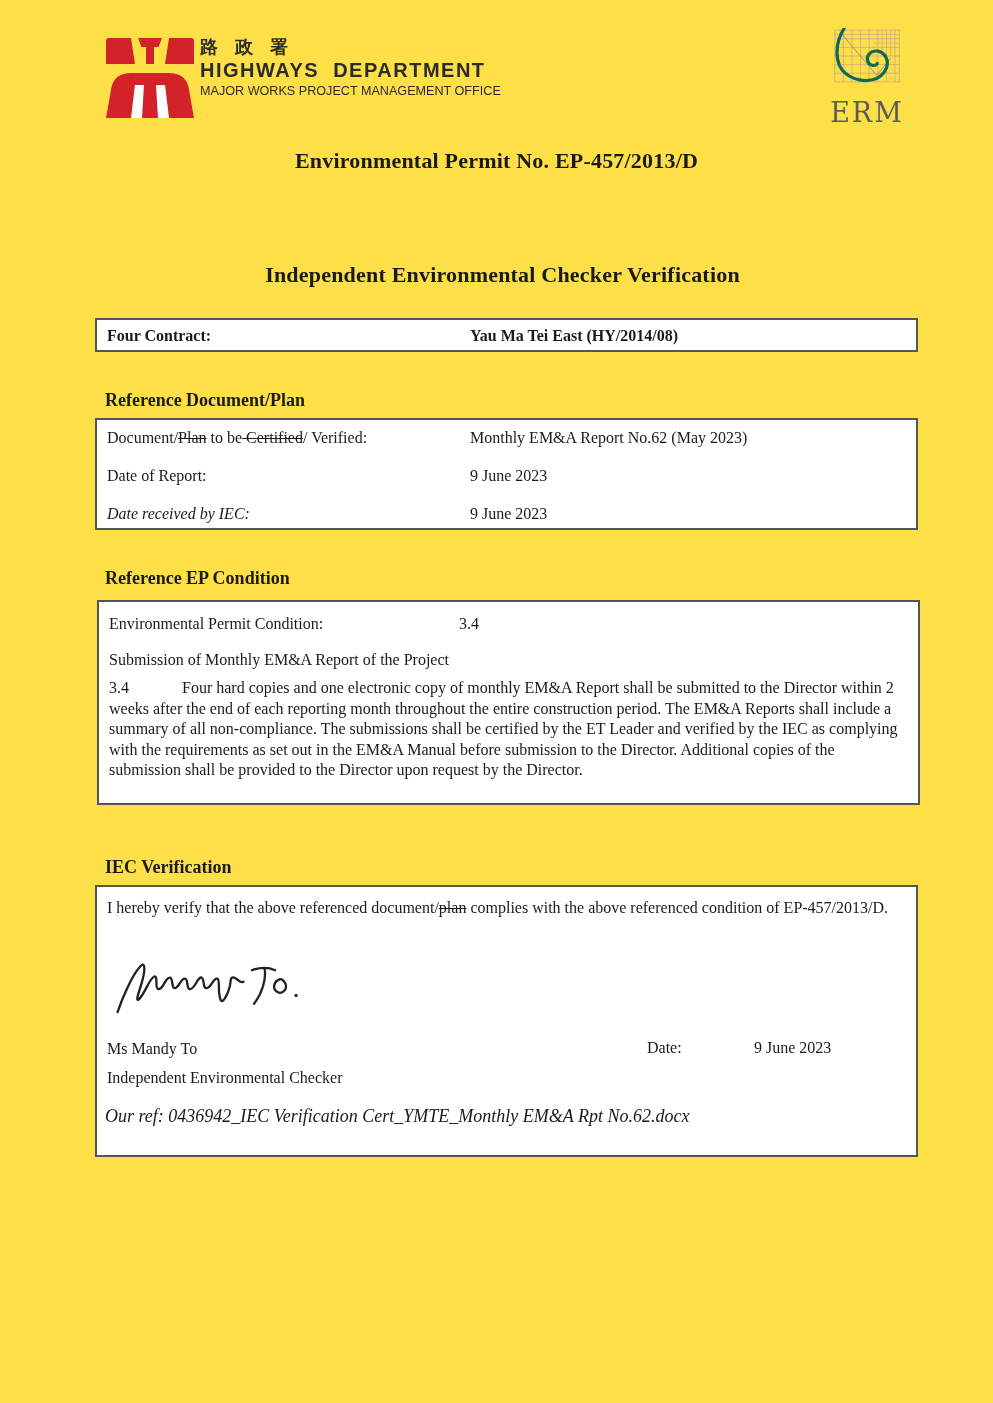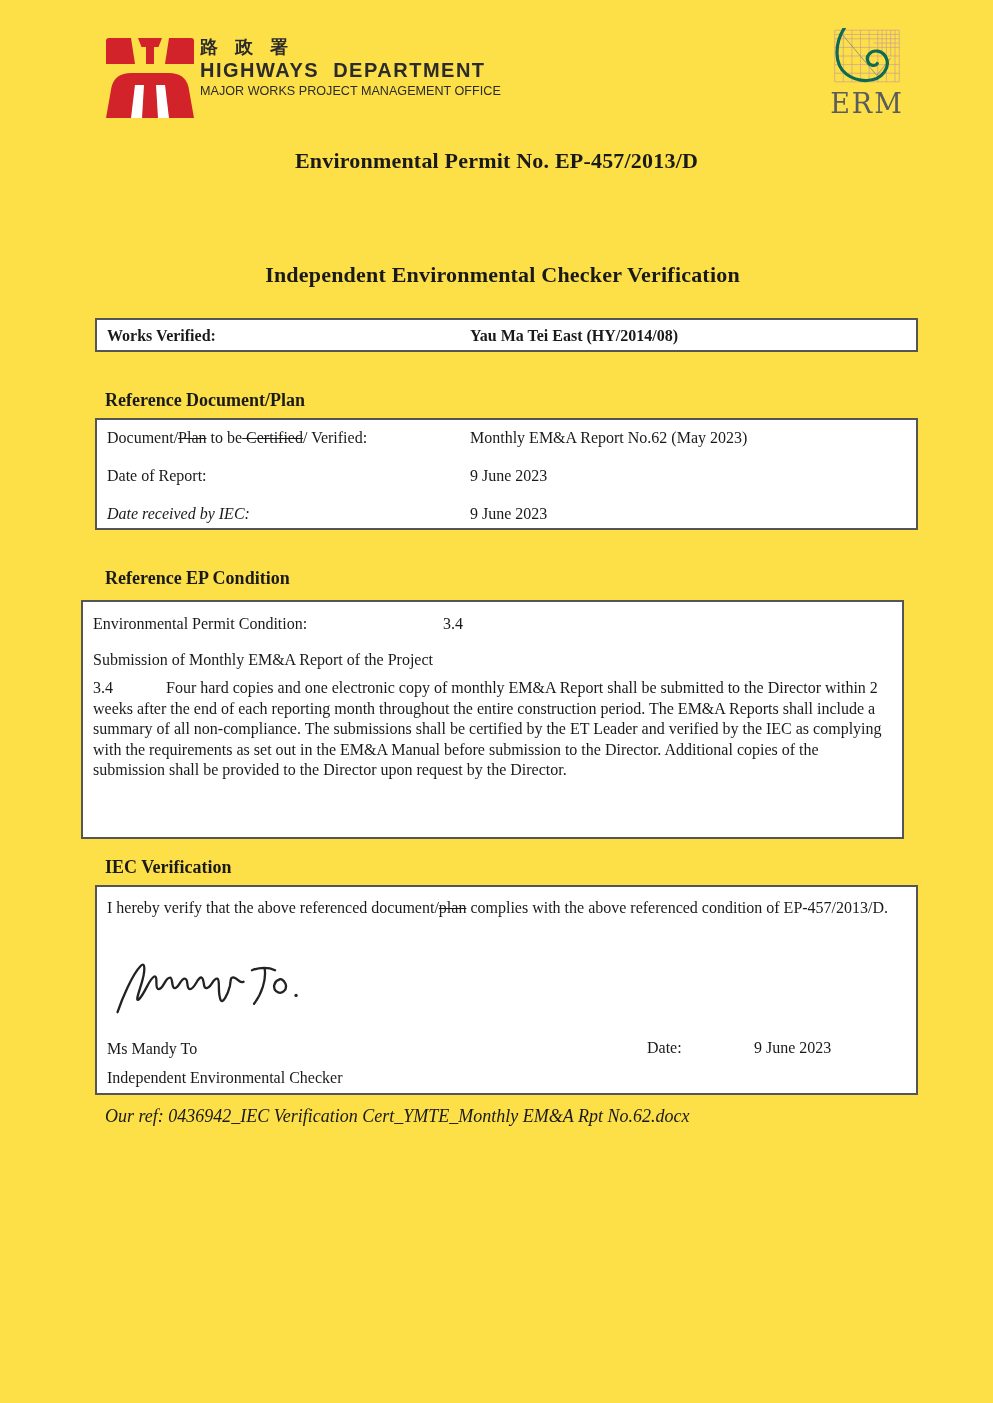--- a/index.html
+++ b/index.html
@@ -11,21 +11,21 @@
   }
   .abs { position:absolute; }
 
   
   .hyd-text { left:200px; top:36px; font-family:"Liberation Sans", sans-serif; color:#2b2b2b; }
   .hyd-zh-name   { font-size:18px; font-weight:700; letter-spacing:6px; line-height:22px; }
   .hyd-en-name   { font-size:20px; font-weight:700; letter-spacing:1.5px; line-height:24px; white-space:pre; }
   .hyd-zh-office { font-size:15px; font-weight:600; letter-spacing:3px; line-height:20px; margin-top:2px; }
   .hyd-en-office { font-size:13px; font-weight:500; letter-spacing:0px; line-height:17px; transform:scaleX(.97); transform-origin:left; }
   .erm-block { left:828px; top:28px; width:78px; text-align:center; }
-  .erm-word { font-family:"DejaVu Serif", serif; font-size:27px; letter-spacing:2px; color:var(--erm-text,#5b5c5e); line-height:30px; margin-top:1px; }
+  .erm-word { font-family:"DejaVu Serif", serif; font-size:27px; letter-spacing:2px; color:var(--erm-text,#5b5c5e); line-height:30px; margin-top:10px; }
 
   .logo-red-fill { fill:var(--logo-red,#d2232a); }
 
   
   .doc-title { left:0; width:993px; text-align:center; font-size:22px; font-weight:700; letter-spacing:.2px; }
 
   
   .box { border:2px solid #555; background:#fff; }
   .cell-label { position:absolute; left:10px; font-size:16px; line-height:20px; }
   .cell-value { position:absolute; left:373px; font-size:16px; line-height:20px; }
@@ -100,55 +100,55 @@
         <path d="M15,0 C6,14 5,34 17,43 C28,51 45,51 52,41 C58,33 54,23 46,21.5 C39.5,20.5 34.5,26 37,31.5 C38.5,35 43.5,36 45.5,33" fill="none" stroke="#0f6a54" stroke-width="3" stroke-linecap="round"></path>
       </svg>
     </div>
     <div class="erm-word">ERM</div>
   </div>
 
   <div class="abs doc-title" style="top:148px;">Environmental Permit No. EP-457/2013/D</div>
   <div class="abs doc-title" style="top:262px;padding-left:12px;">Independent Environmental Checker Verification</div>
 
   <div class="abs box" style="left:95px; top:318px; width:823px; height:34px;">
-    <span class="cell-label bold" style="top:6px;">Works Verified:</span>
+    <span class="cell-label bold" style="top:6px;">Four Contract:</span>
     <span class="cell-value bold" style="top:6px;">Yau Ma Tei East (HY/2014/08)</span>
   </div>
 
   <div class="abs section-heading" style="left:105px; top:391px;">Reference Document/Plan</div>
 
   <div class="abs box" style="left:95px; top:418px; width:823px; height:112px;">
     <span class="cell-label" style="top:8px;">
       <span>Document/</span><s>Plan</s><span> to be</span><s> Certified</s><span>/ Verified:</span>
     </span>
     <span class="cell-value" style="top:8px;">Monthly EM&amp;A Report No.62 (May 2023)</span>
 
     <span class="cell-label" style="top:46px;">Date of Report:</span>
     <span class="cell-value" style="top:46px;">9 June 2023</span>
 
     <span class="cell-label" style="top:84px;font-style:italic;">Date received by IEC:</span>
     <span class="cell-value" style="top:84px;">9 June 2023</span>
   </div>
 
   <div class="abs section-heading" style="left:105px; top:569px;">Reference EP Condition</div>
 
-  <div class="abs box" style="left:81px; top:600px; width:823px; height:239px;">
+  <div class="abs box" style="left:97px; top:600px; width:823px; height:205px;">
     <span class="cell-label" style="top:12px;">Environmental Permit Condition:</span>
     <span class="cell-value" style="top:12px; left:360px;">3.4</span>
 
     <span class="cell-label" style="top:48px;">Submission of Monthly EM&amp;A Report of the Project</span>
 
     <p class="clause" style="top:76px;">
       <span class="clause-no">3.4</span><span>Four hard copies and one electronic copy of monthly EM&amp;A Report shall be submitted to the Director within 2 weeks after the end of each reporting month throughout the entire construction period. The EM&amp;A Reports shall include a summary of all non-compliance. The submissions shall be certified by the ET Leader and verified by the IEC as complying with the requirements as set out in the EM&amp;A Manual before submission to the Director. Additional copies of the submission shall be provided to the Director upon request by the Director.</span>
     </p>
   </div>
 
   <div class="abs section-heading" style="left:105px; top:858px;">IEC Verification</div>
 
-  <div class="abs box" style="left:95px; top:885px; width:823px; height:210px;">
+  <div class="abs box" style="left:95px; top:885px; width:823px; height:272px;">
     <p class="clause" style="top:10px; line-height:22px;">
       <span>I hereby verify that the above referenced document/</span><s>plan</s><span> complies with the above referenced condition of EP-457/2013/D.</span>
     </p>
 
     <div class="abs" style="left:14px; top:58px; width:200px; height:84px;">
       <svg width="200" height="84" viewBox="0 0 190 80" xmlns="http://www.w3.org/2000/svg">
         <path class="sig-svg" d="M6,64 C10,52 20,28 28,20 C33,15 32,26 29,36 C26,46 23,54 26,52 C32,47 36,32 41,30 C45,29 41,42 45,42 C50,42 51,31 56,31 C59,31 57,42 61,41 C65,40 66,32 70,32 C74,32 71,42 75,42 C80,42 82,30 86,31 C89,32 87,42 91,41 C96,40 97,31 101,32 C104,33 101,44 104,52 C106,57 111,47 113,39 C114,34 113,30 117,31 C121,32 122,37 126,35"></path>
         <path class="sig-svg" d="M134,24 C141,21 150,21 156,24 M146,22 C148,33 143,47 136,56 M160,33 C156,34 153,40 157,44 C162,48 168,43 166,37 C164,32 160,32 160,33"></path>
         <circle cx="176" cy="48" r="1.6" fill="#222"></circle>
       </svg>

